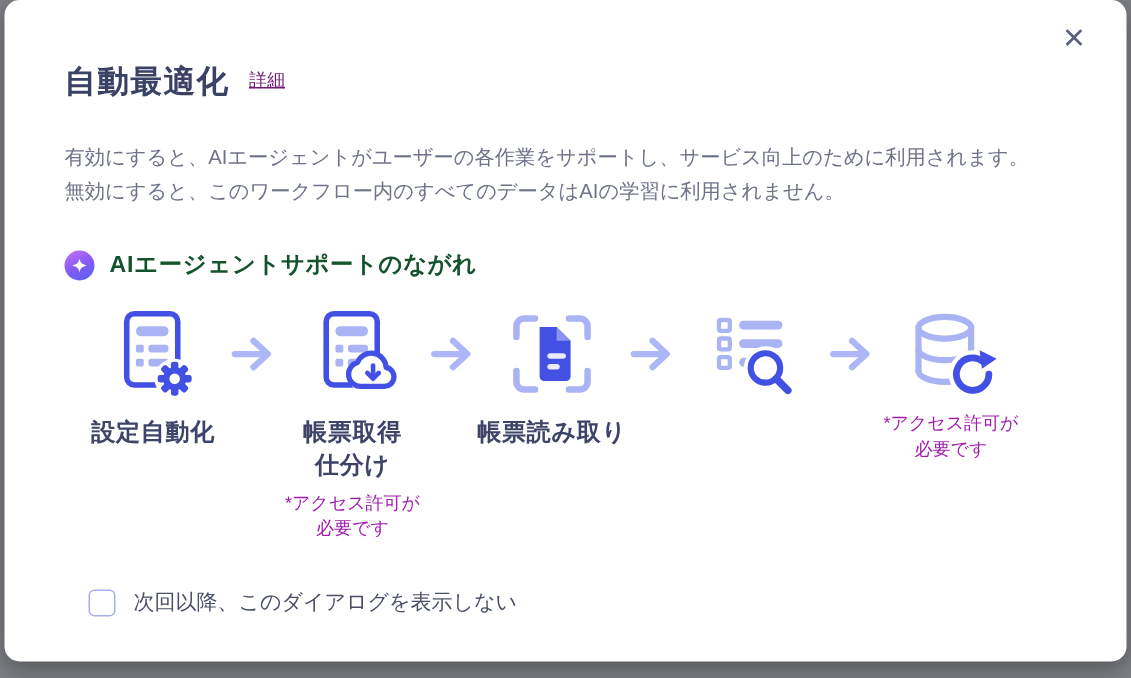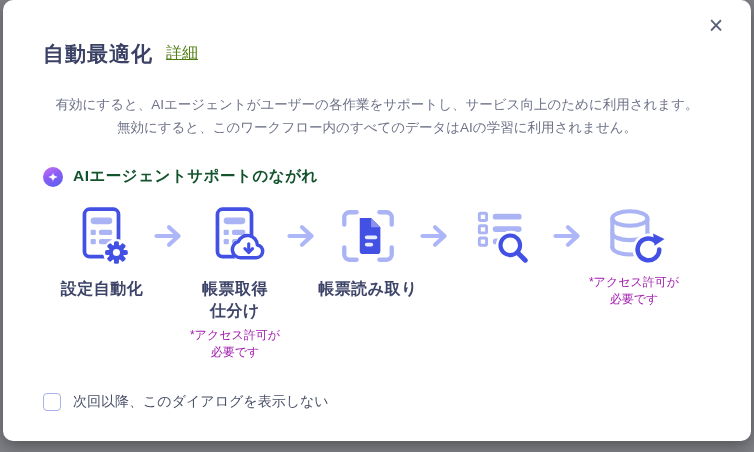--- a/index.html
+++ b/index.html
@@ -11,30 +11,29 @@
     font-family:"Liberation Sans", sans-serif;
   }
   .dialog {
     position:absolute; left:3px; right:3px; top:0; bottom:11px;
     background:#ffffff; border-radius:10px;
     box-shadow:0 5px 16px rgba(0,0,0,.35);
     padding:40px 40px 0 40px;
   }
   .title-row { display:flex; align-items:center; gap:13px; }
   .title { font-size:21px; font-weight:bold; color:#3a4164; letter-spacing:1px; }
-  .details-link { font-size:16px; color:#4d7c0f; text-decoration:underline; padding-bottom:2px; cursor:pointer; }
+  .details-link { font-size:12px; color:#701a75; text-decoration:underline; padding-bottom:2px; cursor:pointer; }
   .close-btn {
     position:absolute; top:8px; right:18px; width:34px; height:34px;
     display:flex; align-items:center; justify-content:center;
     font-size:25px; color:#596079; cursor:pointer; font-weight:400;
   }
   .desc {
     margin-top:25px; font-size:13.5px; line-height:23px; color:#6f7389;
     white-space:pre-line;
-    text-align:center;
   }
   .section-head { margin-top:27px; display:flex; align-items:center; gap:10px; }
   .sparkle-badge {
     width:20px; height:20px; border-radius:50%; flex:none;
     background:linear-gradient(155deg,#c873f0 0%,#8b5cf6 45%,#5560ee 100%);
     display:flex; align-items:center; justify-content:center;
   }
   .sparkle-badge svg { width:14px; height:14px; display:block; }
   .section-title { font-size:15.5px; font-weight:bold; color:#14532d; letter-spacing:.5px; }
   .flow { display:flex; align-items:flex-start; margin-top:16px; margin-left:8px; }
@@ -45,21 +44,21 @@
     margin-top:9px; font-size:16px; font-weight:bold; color:#3d4468;
     text-align:center; line-height:22px; white-space:pre; letter-spacing:.5px;
   }
   .step-note {
     margin-top:5px; font-size:12px; color:#a21caf;
     text-align:center; line-height:17px; white-space:pre;
   }
   .flow-arrow { width:31px; height:66px; display:flex; align-items:center; justify-content:center; flex:none; }
   .flow-arrow svg { width:30px; height:34px; display:block; }
   .checkbox-row {
-    position:absolute; left:40px; bottom:30px;
+    position:absolute; left:56px; bottom:30px;
     display:flex; align-items:center; gap:12px; cursor:pointer;text-align:right;
   }
   .checkbox {
     width:18px; height:18px; border:1.5px solid #a9b0ea; border-radius:4px;
     background:#fff; flex:none;
   }
   .checkbox-label { font-size:14px; color:#4a5068; }
 </style>
 </head>
 <body>

